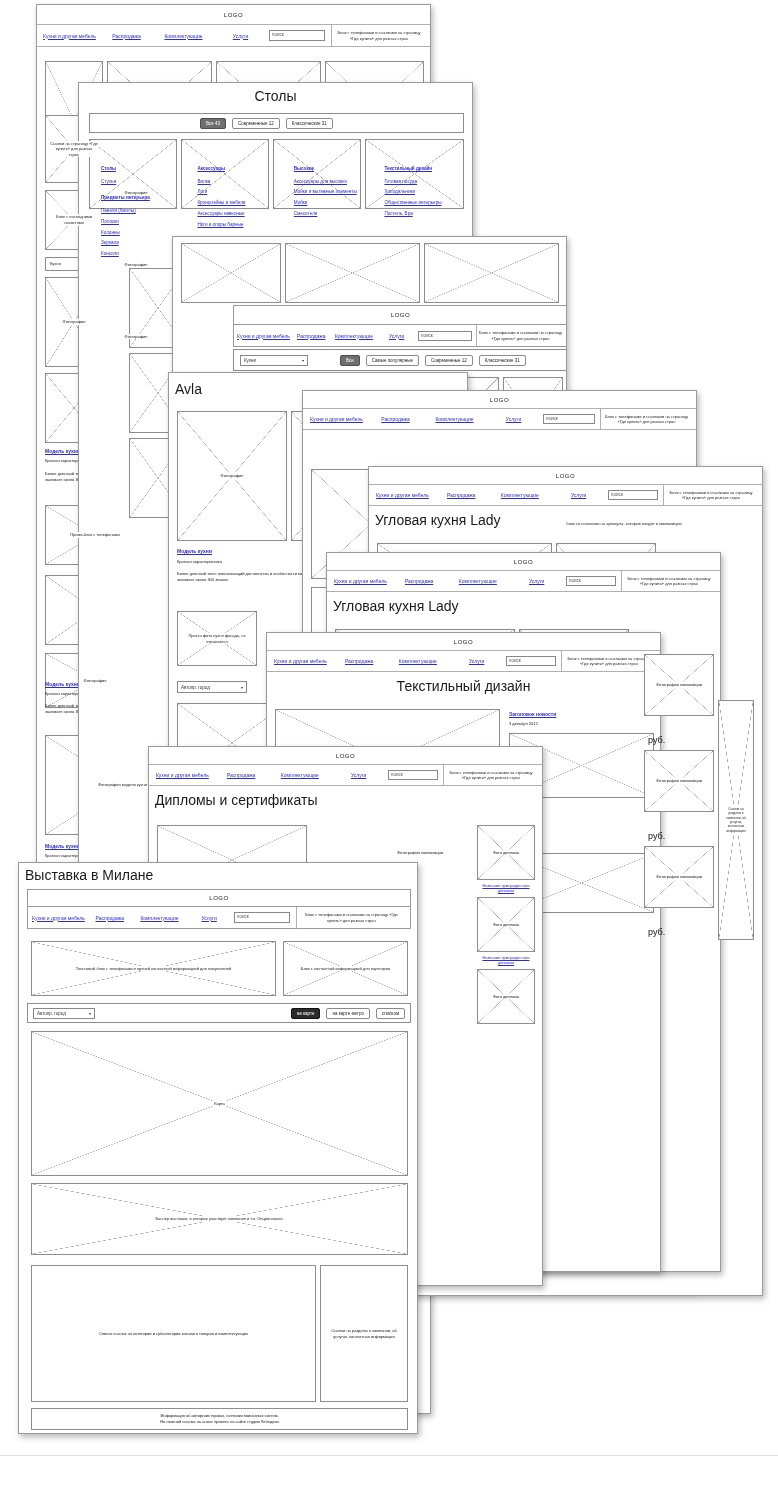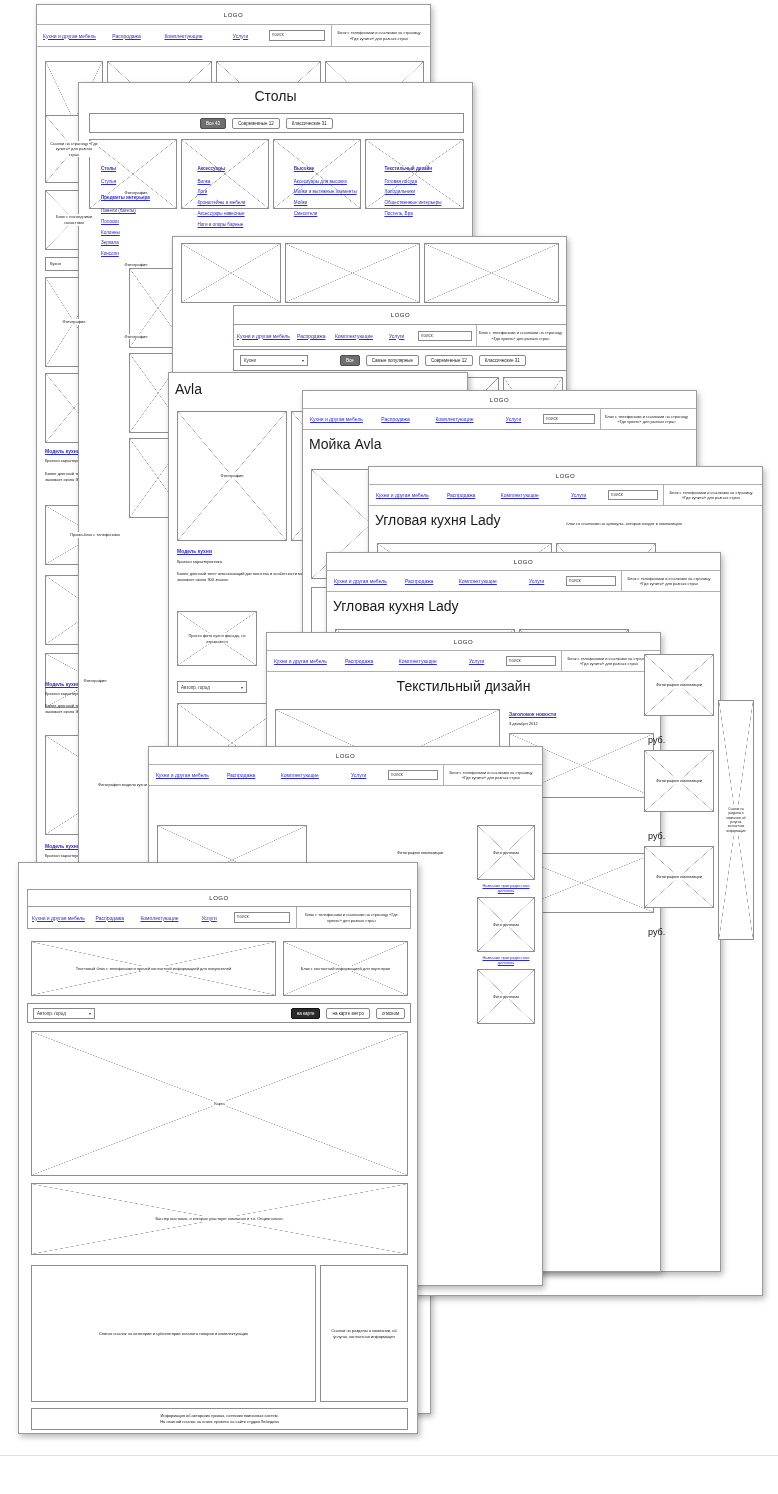--- a/index.html
+++ b/index.html
@@ -257,21 +257,20 @@
         <span>LOGO</span>
       </div>
     <div class="nav" style="height:21px;padding:0 4px;">
       <div class="slot"><a>Кухни и другая мебель</a></div>
       <div class="slot"><a>Распродажа</a></div>
       <div class="slot"><a>Комплектующие</a></div>
       <div class="slot"><a>Услуги</a></div>
       <div class="searchbox" style="width:52px;height:10px;">поиск</div>
       <div class="phoneblk" style="width:92px;height:21px;margin-left:5px;">Блок с телефонами и ссылками на страницу «Где купить» для разных стран</div>
     </div>
-    <div class="title" style="padding-top:6px;">Мойка Avla</div>
     <div class="box x" style="position:absolute;left:8px;top:78px;width:120px;height:110px;"></div>
     <div class="box x" style="position:absolute;left:132px;top:78px;width:120px;height:110px;"></div>
     <div class="box x" style="position:absolute;left:256px;top:78px;width:130px;height:110px;">
       <div class="lbl">
           <span>блок со ссылками на артикулы, которые входят в композицию</span>
         </div>
       </div>
     <div class="plain" style="position:absolute;left:8px;top:196px;width:378px;height:110px;"></div>
   </div>
 
@@ -346,20 +345,21 @@
         <span>LOGO</span>
       </div>
     <div class="nav" style="height:21px;padding:0 4px;">
       <div class="slot"><a>Кухни и другая мебель</a></div>
       <div class="slot"><a>Распродажа</a></div>
       <div class="slot"><a>Комплектующие</a></div>
       <div class="slot"><a>Услуги</a></div>
       <div class="searchbox" style="width:50px;height:10px;">поиск</div>
       <div class="phoneblk" style="width:95px;height:21px;margin-left:5px;">Блок с телефонами и ссылками на страницу «Где купить» для разных стран</div>
     </div>
+    <div class="title" style="padding-top:6px;">Дипломы и сертификаты</div>
     <div class="box x" style="position:absolute;left:328px;top:78px;width:58px;height:55px;">
       <div class="lbl">
           <span>Фото диплома</span>
         </div>
       </div>
     <div class="lnk" style="position:absolute;left:328px;top:136px;font-size:4px;text-align:center;width:58px;">Название присужденного диплома</div>
     <div class="box x" style="position:absolute;left:328px;top:150px;width:58px;height:55px;">
       <div class="lbl">
           <span>Фото диплома</span>
         </div>
@@ -368,20 +368,21 @@
     <div class="box x" style="position:absolute;left:328px;top:222px;width:58px;height:55px;">
       <div class="lbl">
           <span>Фото диплома</span>
         </div>
       </div>
     <div class="box x" style="position:absolute;left:8px;top:78px;width:150px;height:70px;"></div>
     <div class="box x" style="position:absolute;left:8px;top:156px;width:150px;height:70px;"></div>
   </div>
 
   <div class="card" style="left:18px;top:862px;width:400px;height:572px;">
+    <div class="title" style="padding:4px 6px 0;">Выставка в Милане</div>
     <div class="hdr" style="position:absolute;left:8px;top:26px;width:384px;height:18px;border:1px solid #9a9a9a;">
       <span>LOGO</span>
       </div>
     <div class="nav" style="position:absolute;left:8px;top:44px;width:384px;height:22px;border:1px solid #9a9a9a;border-top:none;padding:0 4px;">
       <div class="slot"><a>Кухни и другая мебель</a></div>
       <div class="slot"><a>Распродажа</a></div>
       <div class="slot"><a>Комплектующие</a></div>
       <div class="slot"><a>Услуги</a></div>
       <div class="searchbox" style="width:56px;height:11px;">поиск</div>
       <div class="phoneblk" style="width:110px;height:22px;margin-left:6px;">Блок с телефонами и ссылками на страницу «Где купить» для разных стран</div>

